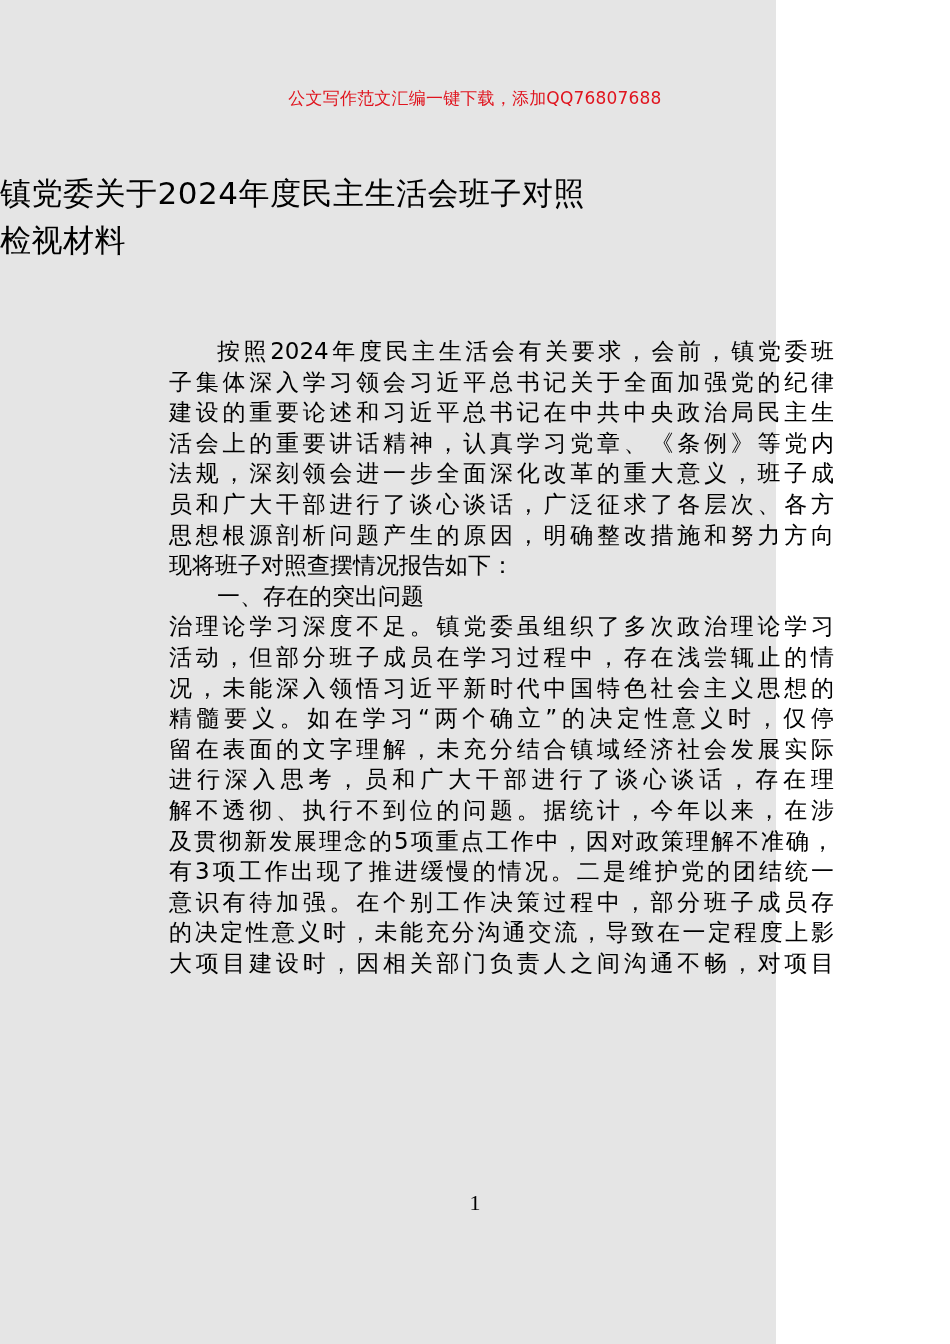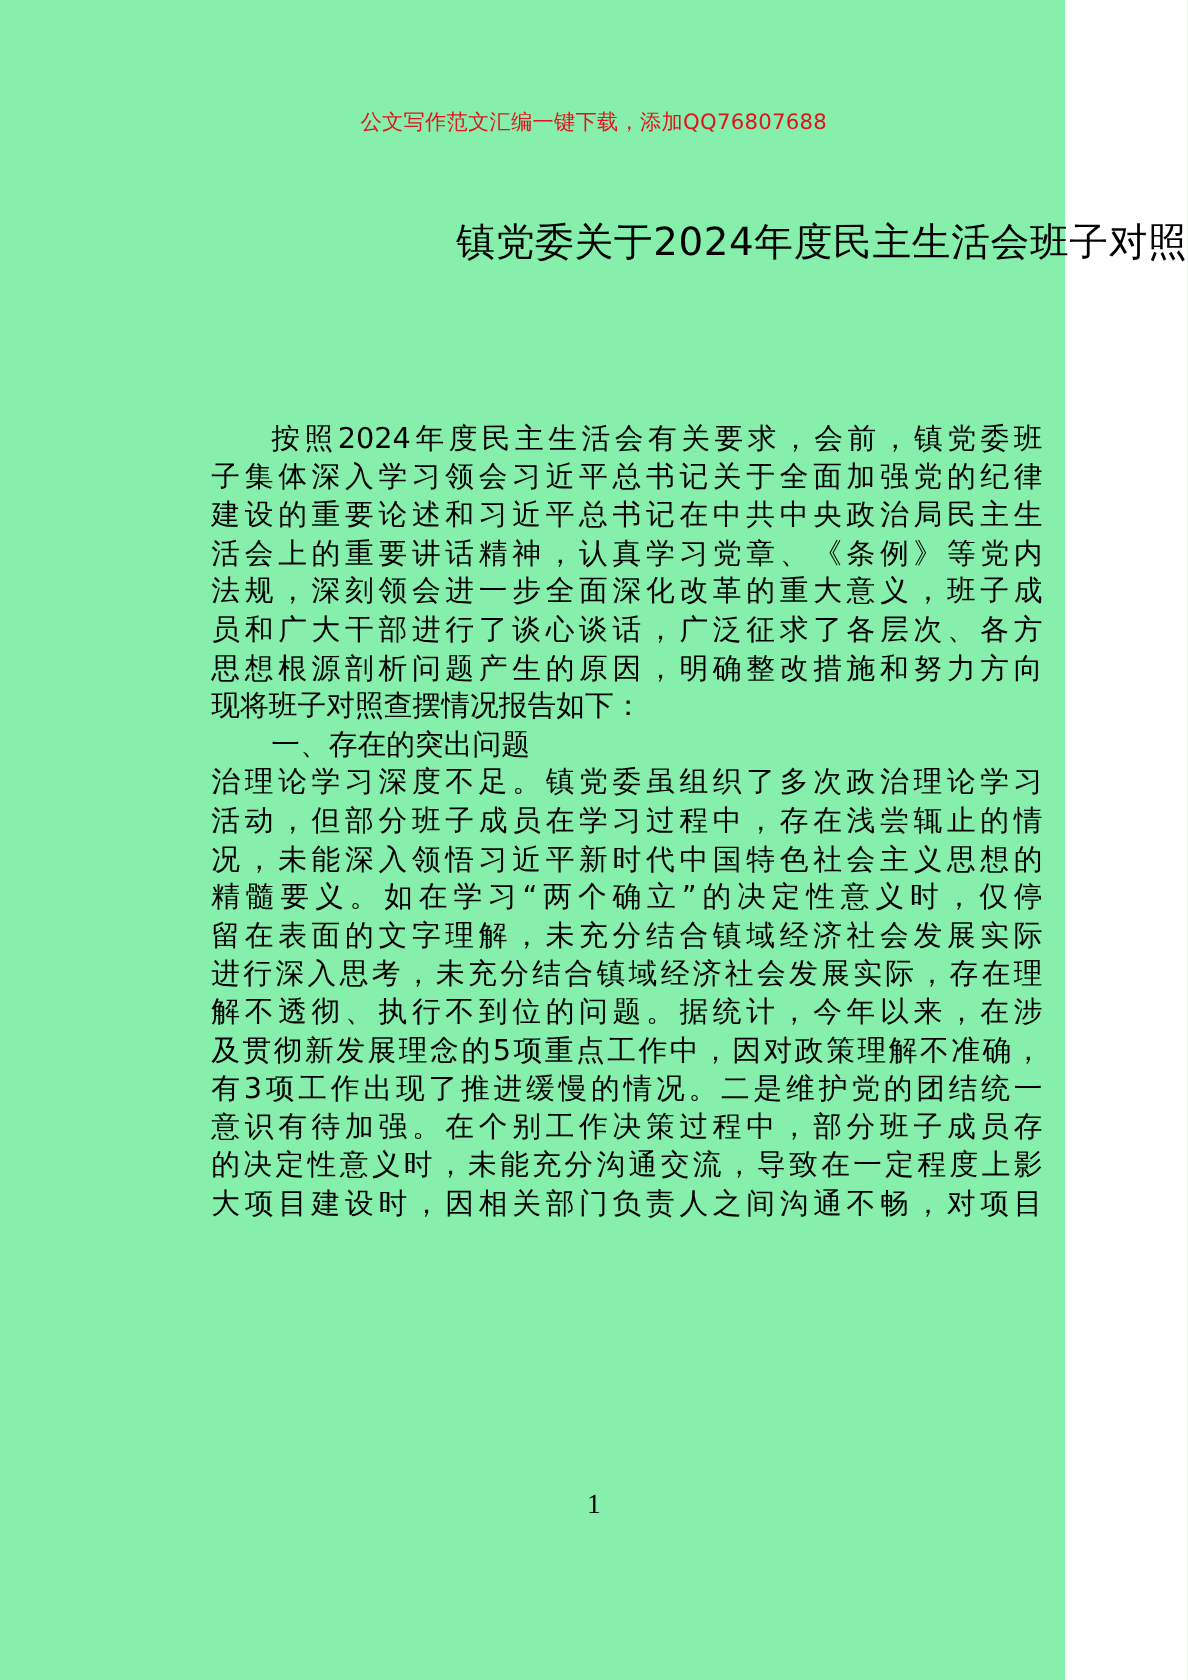--- a/index.html
+++ b/index.html
@@ -11,40 +11,40 @@
       width: 950px;
       height: 1344px;
       position: relative;
       overflow: hidden;
       font-family: "DejaVu Sans", "Liberation Sans", sans-serif;
       color: #000000;
     }
     .page {
       position: absolute;
       left: 0; top: 0;
-      width: 852px;
+      width: 776px;
       height: 1344px;
-      background: #86efac;
+      background: #e5e5e5;
     }
     .promo {
       position: absolute;
       top: 86px;
       left: 0;
       width: 950px;
       text-align: center;
       color: #e0141e;
       font-size: 17px;
       line-height: 24px;
       letter-spacing: 0.2px;
     }
     .title {
       position: absolute;
       left: 0;
       width: 950px;
-      text-align: right;
+      text-align: left;
       font-size: 31px;
       letter-spacing: 0.5px;
       color: #000;
     }
     .title.line1 { top: 173px; }
     .title.line2 { top: 218px; line-height: 44px; }
     .body-text {
       position: absolute;
       left: 145px;
       top: 336px;
@@ -77,37 +77,38 @@
     }
   </style>
 </head>
 <body>
 
 <div class="page">
 
   <div class="promo">公文写作范文汇编一键下载，添加QQ76807688</div>
 
   <div class="title line1">镇党委关于2024年度民主生活会班子对照</div>
+  <div class="title line2">检视材料</div>
 
   <div class="body-text">
     <span class="line indent">按照2024年度民主生活会有关要求，会前，镇党委班</span>
     <span class="line">子集体深入学习领会习近平总书记关于全面加强党的纪律</span>
     <span class="line">建设的重要论述和习近平总书记在中共中央政治局民主生</span>
     <span class="line">活会上的重要讲话精神，认真学习党章、《条例》等党内</span>
     <span class="line">法规，深刻领会进一步全面深化改革的重大意义，班子成</span>
     <span class="line">员和广大干部进行了谈心谈话，广泛征求了各层次、各方</span>
     <span class="line">思想根源剖析问题产生的原因，明确整改措施和努力方向</span>
     <span class="line last">现将班子对照查摆情况报告如下：</span>
     <span class="line last indent">一、存在的突出问题</span>
     <span class="line">治理论学习深度不足。镇党委虽组织了多次政治理论学习</span>
     <span class="line">活动，但部分班子成员在学习过程中，存在浅尝辄止的情</span>
     <span class="line">况，未能深入领悟习近平新时代中国特色社会主义思想的</span>
     <span class="line">精髓要义。如在学习“两个确立”的决定性意义时，仅停</span>
     <span class="line">留在表面的文字理解，未充分结合镇域经济社会发展实际</span>
-    <span class="line">进行深入思考，未充分结合镇域经济社会发展实际，存在理</span>
+    <span class="line">进行深入思考，员和广大干部进行了谈心谈话，存在理</span>
     <span class="line">解不透彻、执行不到位的问题。据统计，今年以来，在涉</span>
     <span class="line">及贯彻新发展理念的5项重点工作中，因对政策理解不准确，</span>
     <span class="line">有3项工作出现了推进缓慢的情况。二是维护党的团结统一</span>
     <span class="line">意识有待加强。在个别工作决策过程中，部分班子成员存</span>
     <span class="line">的决定性意义时，未能充分沟通交流，导致在一定程度上影</span>
     <span class="line">大项目建设时，因相关部门负责人之间沟通不畅，对项目</span>
   </div>
 
   <div class="page-number">1</div>
 

